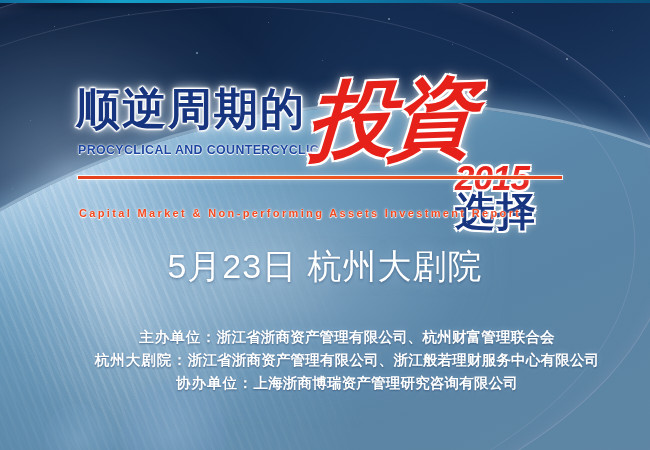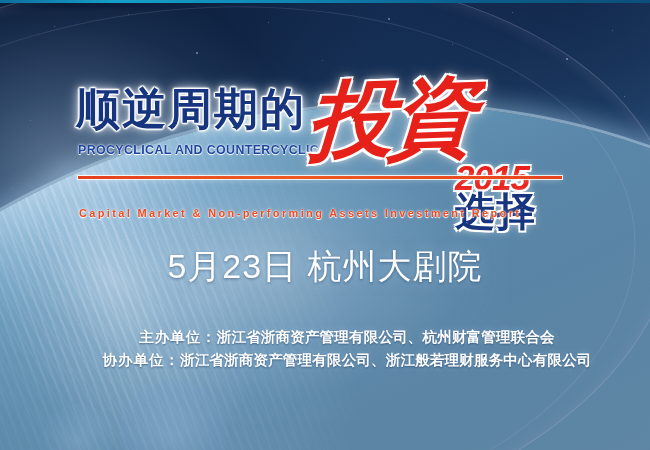--- a/index.html
+++ b/index.html
@@ -312,18 +312,21 @@
 
     <div class="sub-en">Capital Market &amp; Non-performing Assets Investment Report</div>
 
     <div class="datev">5月23日 杭州大剧院</div>
 
     <div class="orgs">
       <div class="org-line">
         <span class="lbl">主办单位：</span><span>浙江省浙商资产管理有限公司、杭州财富管理联合会</span>
       </div>
       <div class="org-line">
-        <span class="lbl">协办单位：</span><span>浙江省浙商资产管理有限公司、浙江般若理财服务中心有限公司</span>
+        <span class="lbl">杭州大剧院：</span><span>浙江省浙商资产管理有限公司、浙江般若理财服务中心有限公司</span>
+      </div>
+      <div class="org-line">
+        <span class="lbl">协办单位：</span><span>上海浙商博瑞资产管理研究咨询有限公司</span>
       </div>
     </div>
 
   </div>
 </div>
 
 </body></html>

